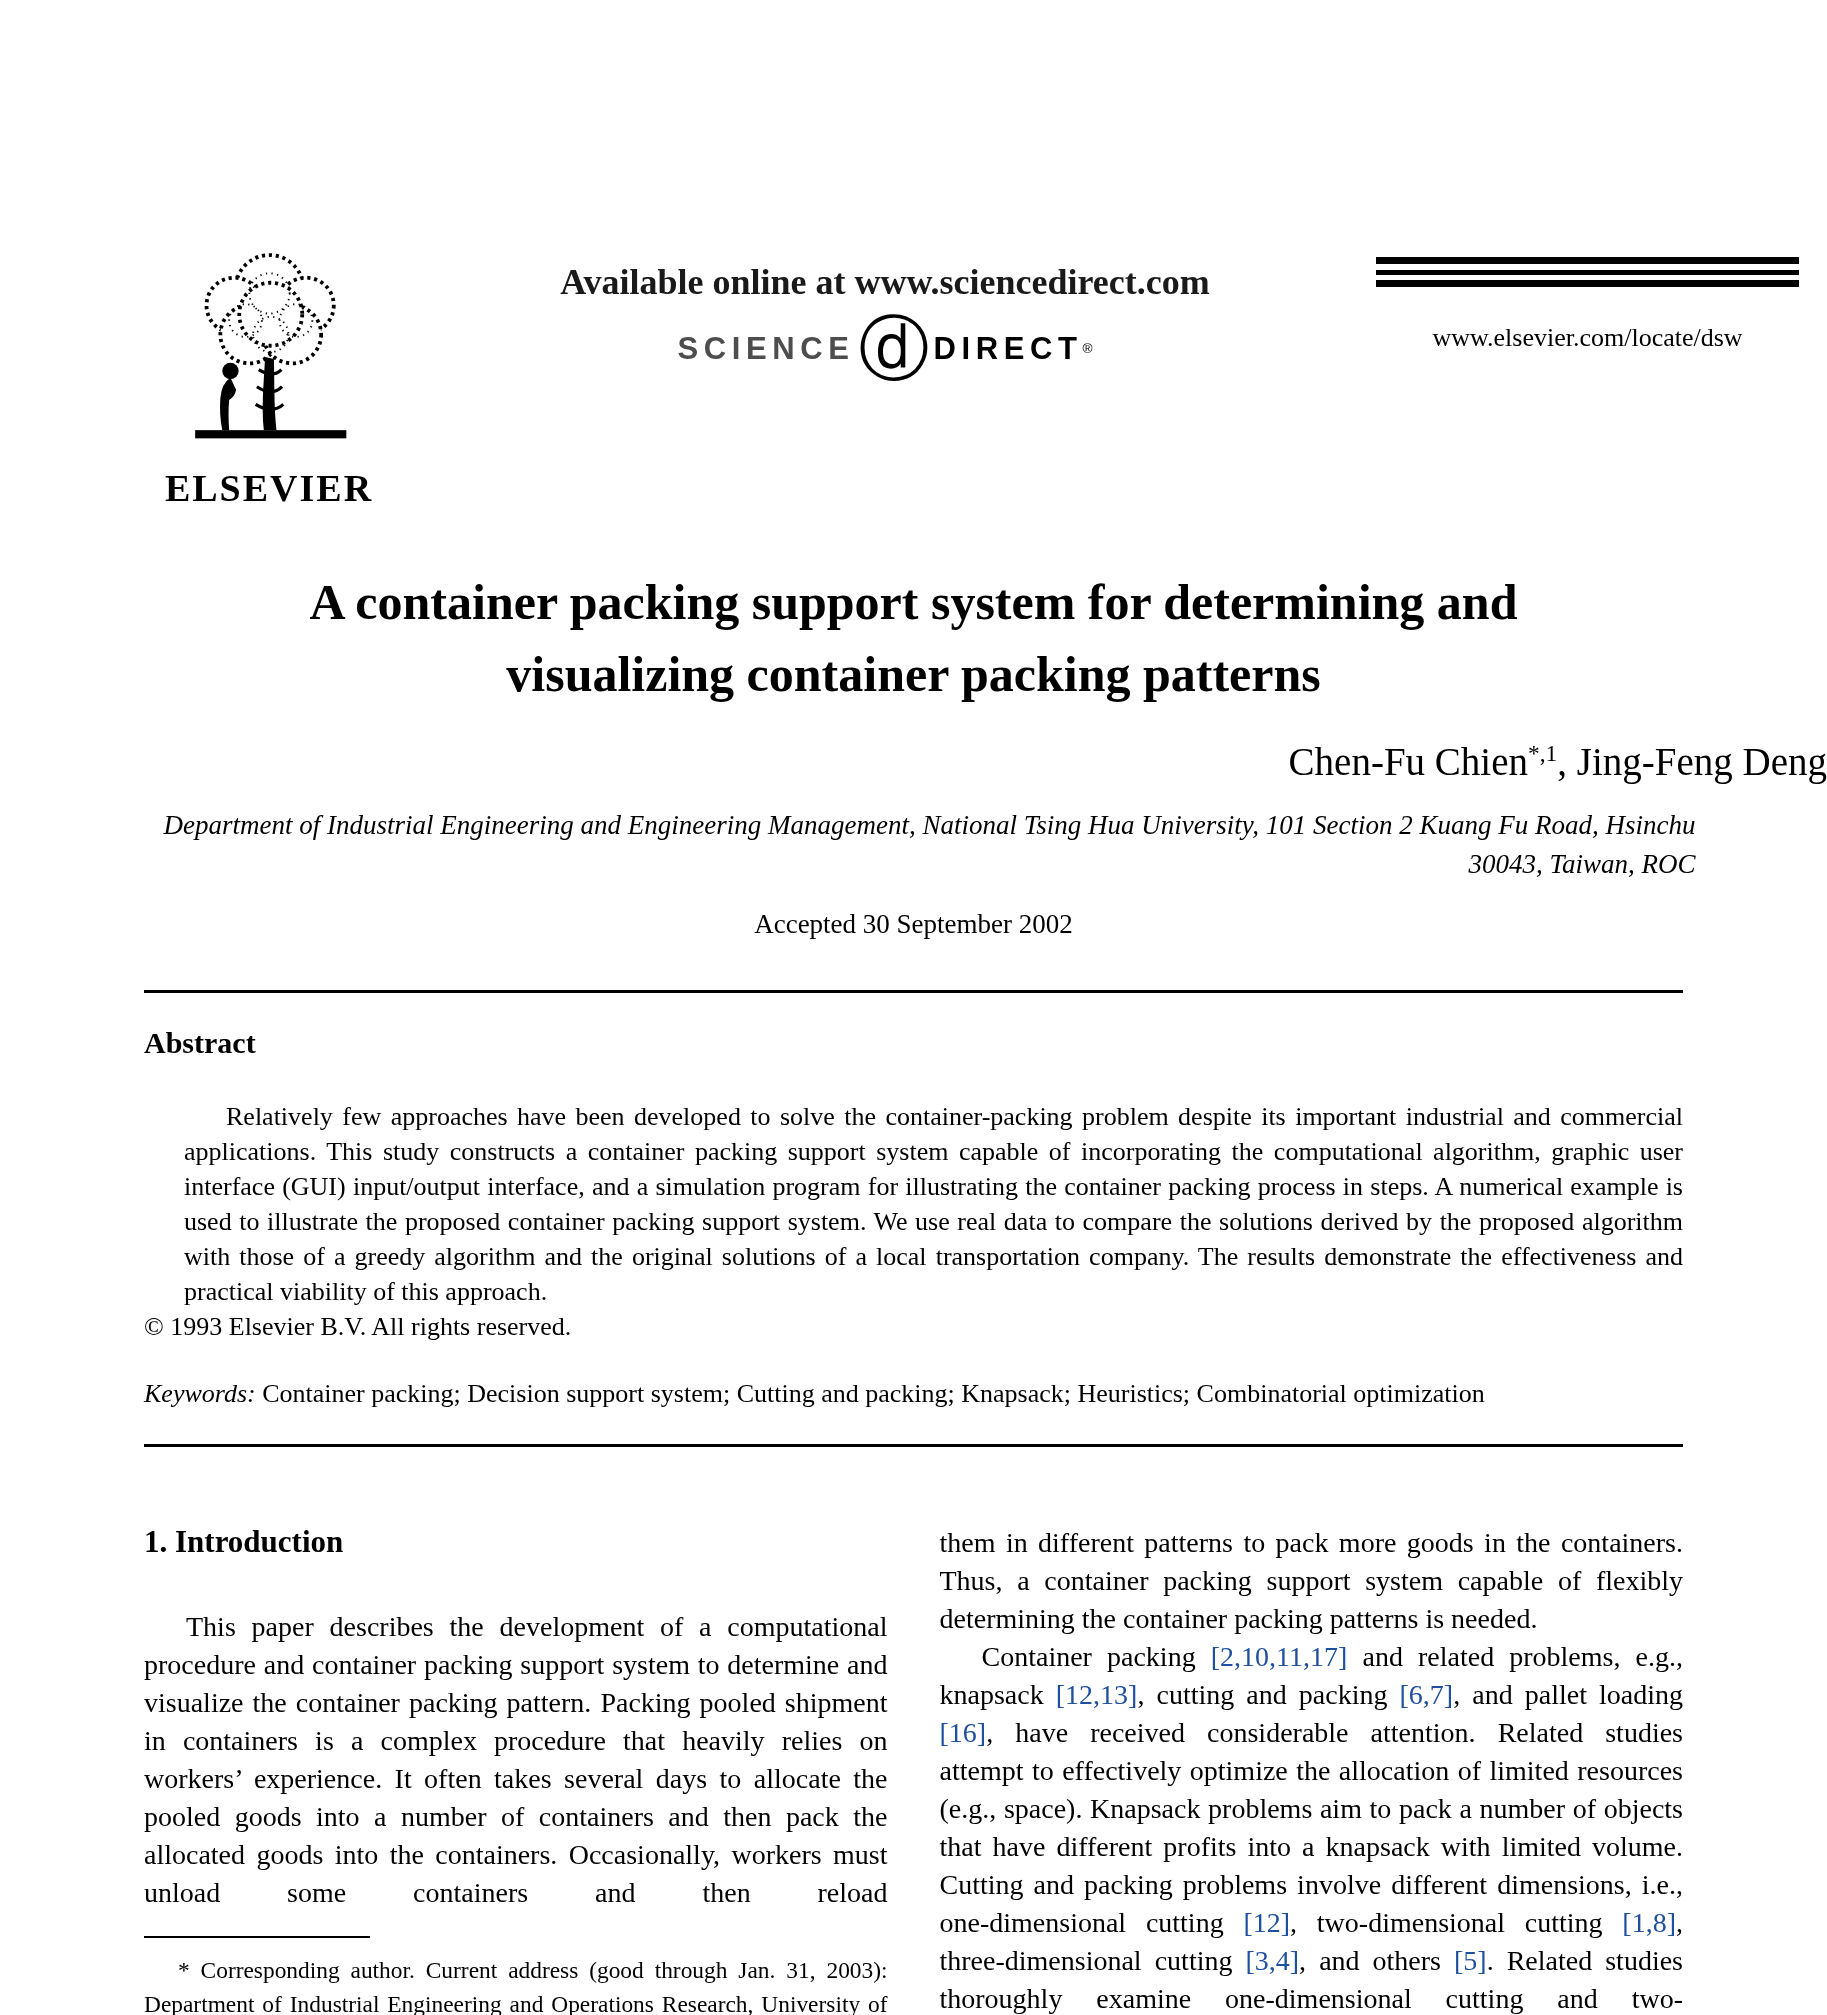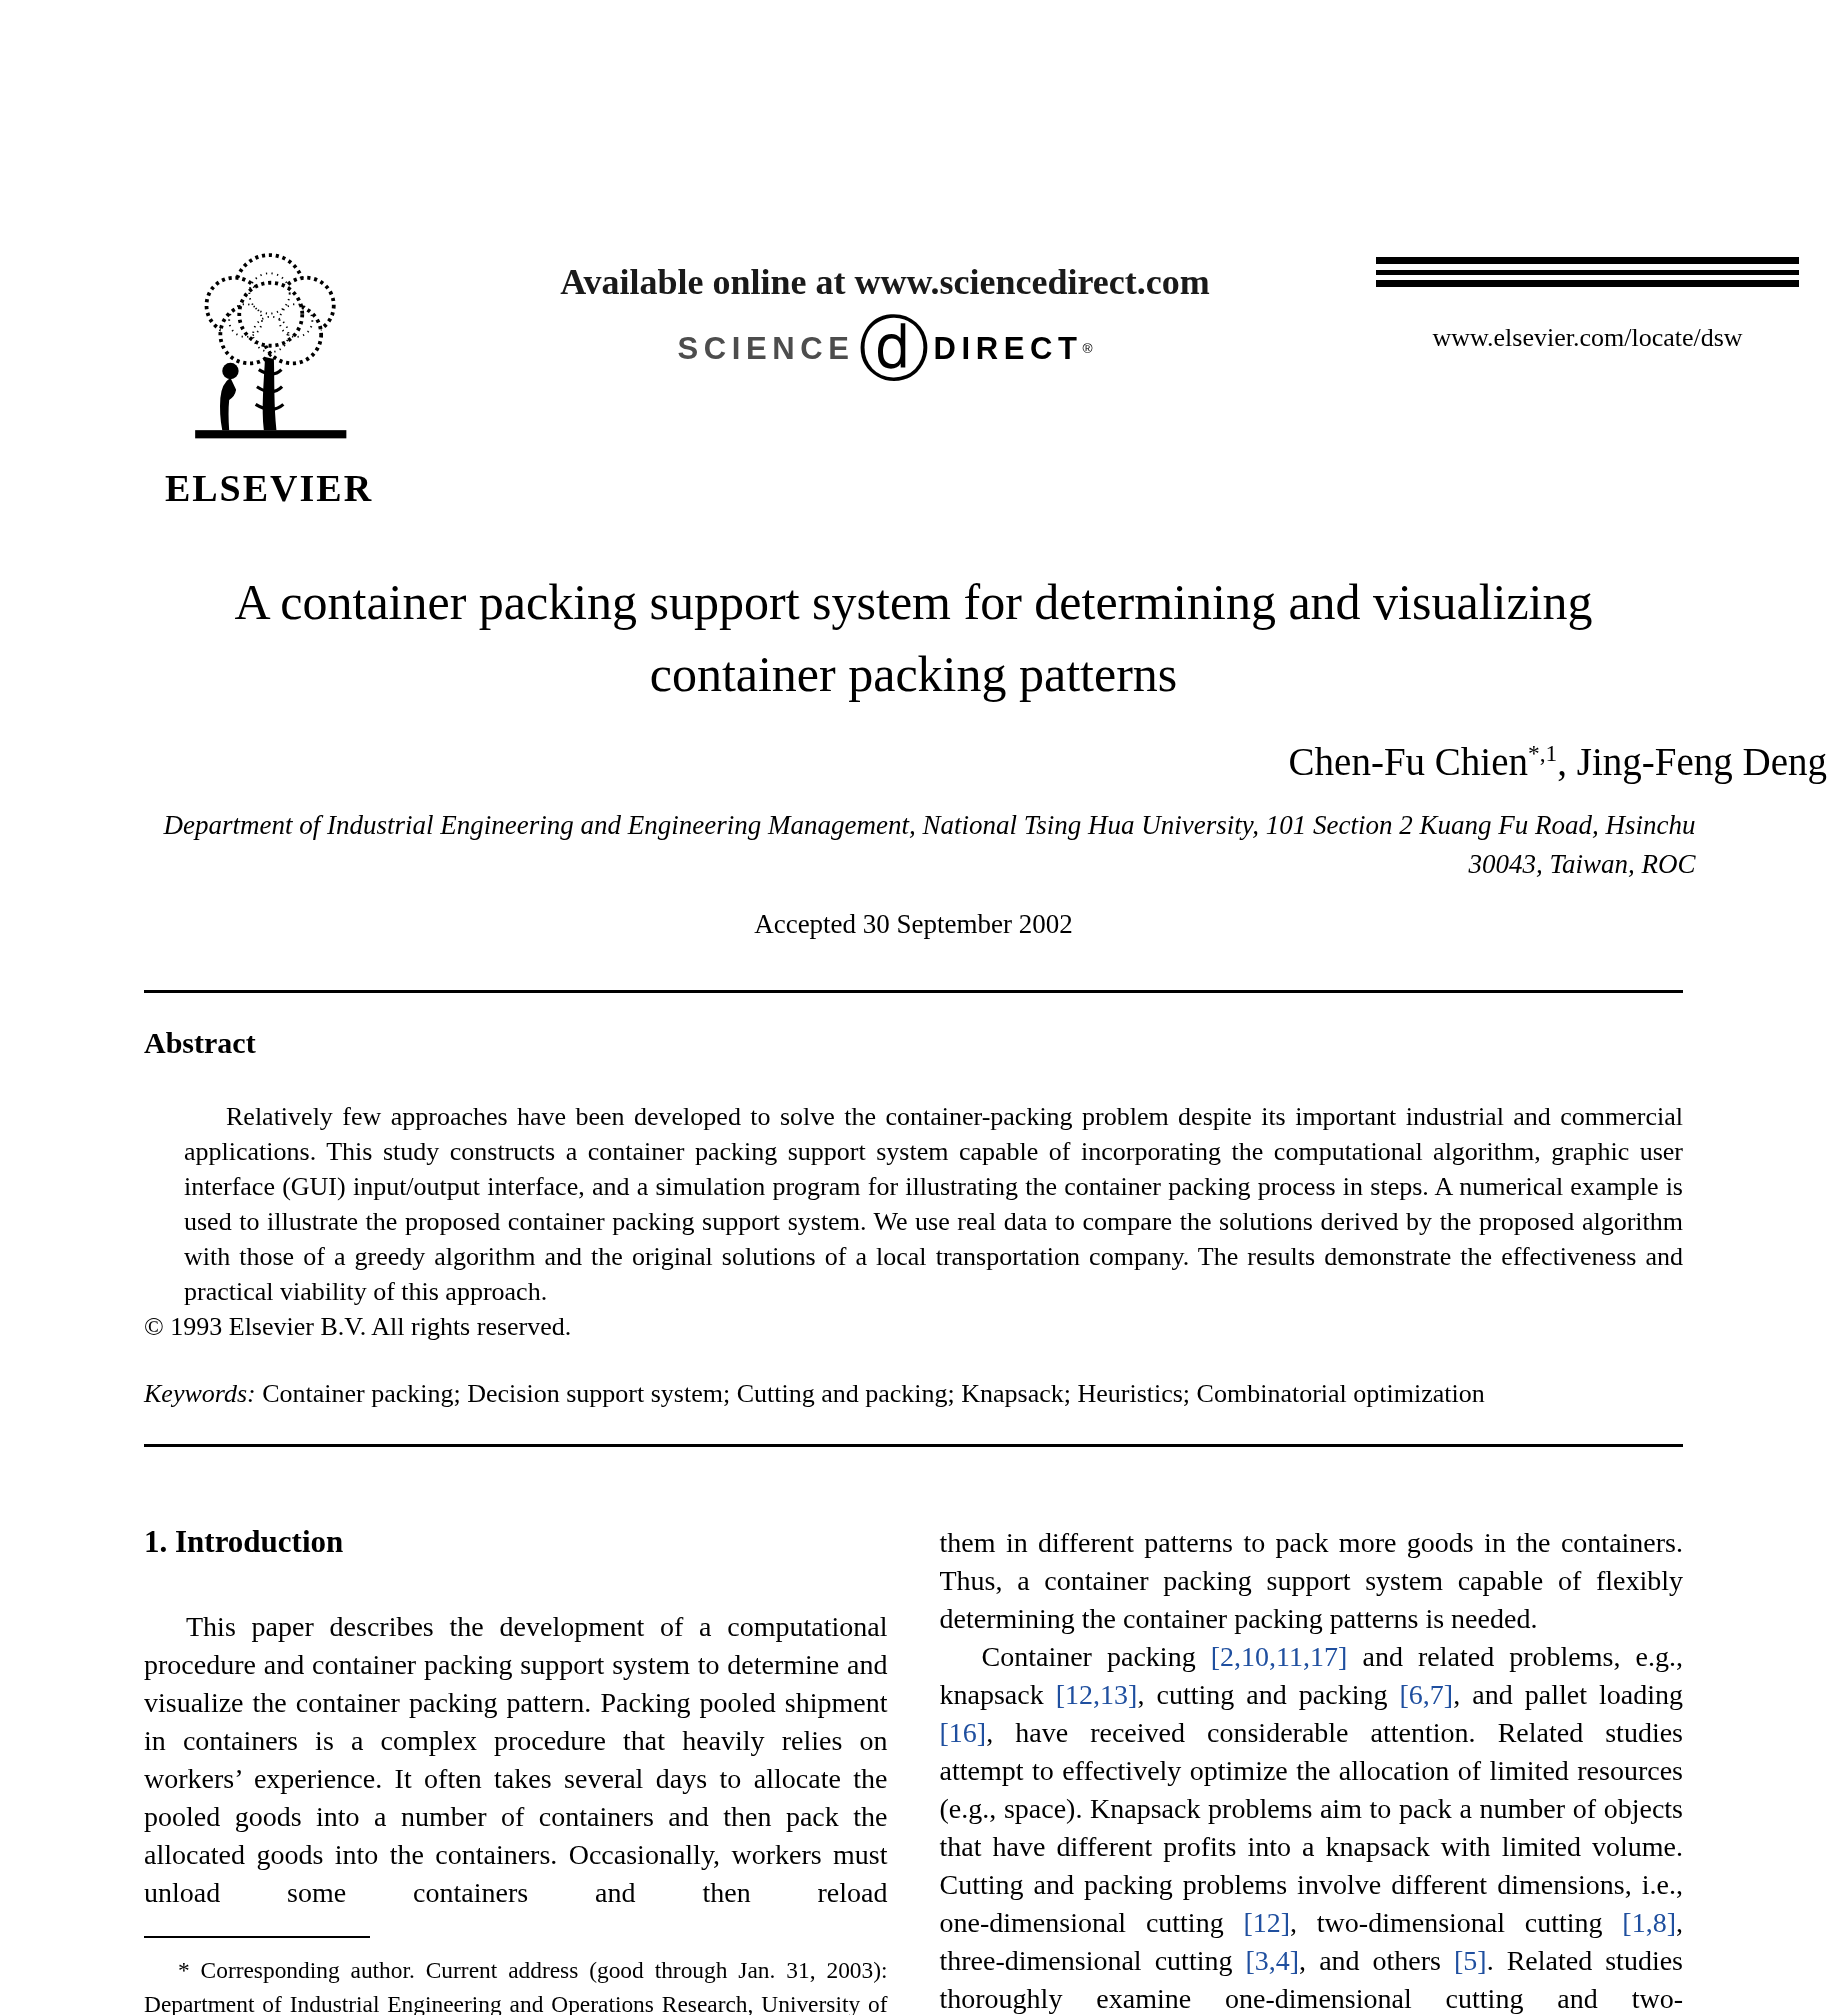--- a/index.html
+++ b/index.html
@@ -33,21 +33,21 @@
   .jb-rule-thick { height:6.9px; background:#000; }
   .jb-rule-thin  { height:2.4px;  background:#000; }
   .jb-top .jb-rule-thin { margin-top:5.6px; }
   .jb-bottom .jb-rule-thick { margin-top:5.6px; }
   .journal-name { font-size:47px; font-weight:bold; text-align:center; line-height:1.22;
                   margin:28px 0 31px 0; letter-spacing:0.4px; }
   .journal-url { margin-top:36px; font-size:26px; text-align:center; }
 
   
   .title { margin:56px auto 0 auto; width:1394px; text-align:center;
-           font-size:50px; line-height:1.45; font-weight:normal; }
+           font-size:50px; line-height:1.45; font-weight:bold; }
   .authors { margin-top:28px; text-align:right; font-size:39px; }
   .affiliation { margin:22px auto 0 auto; width:1564px; text-align:right;
                  font-style:italic; font-size:27px; line-height:1.45; }
   .accepted { margin-top:25px; text-align:center; font-size:27px; }
 
   .margins { padding:0 144px; }
   .hr { height:2.8px; background:#000; }
   .hr1 { margin-top:50px; }
   .hr2 { margin-top:33px; }
 

